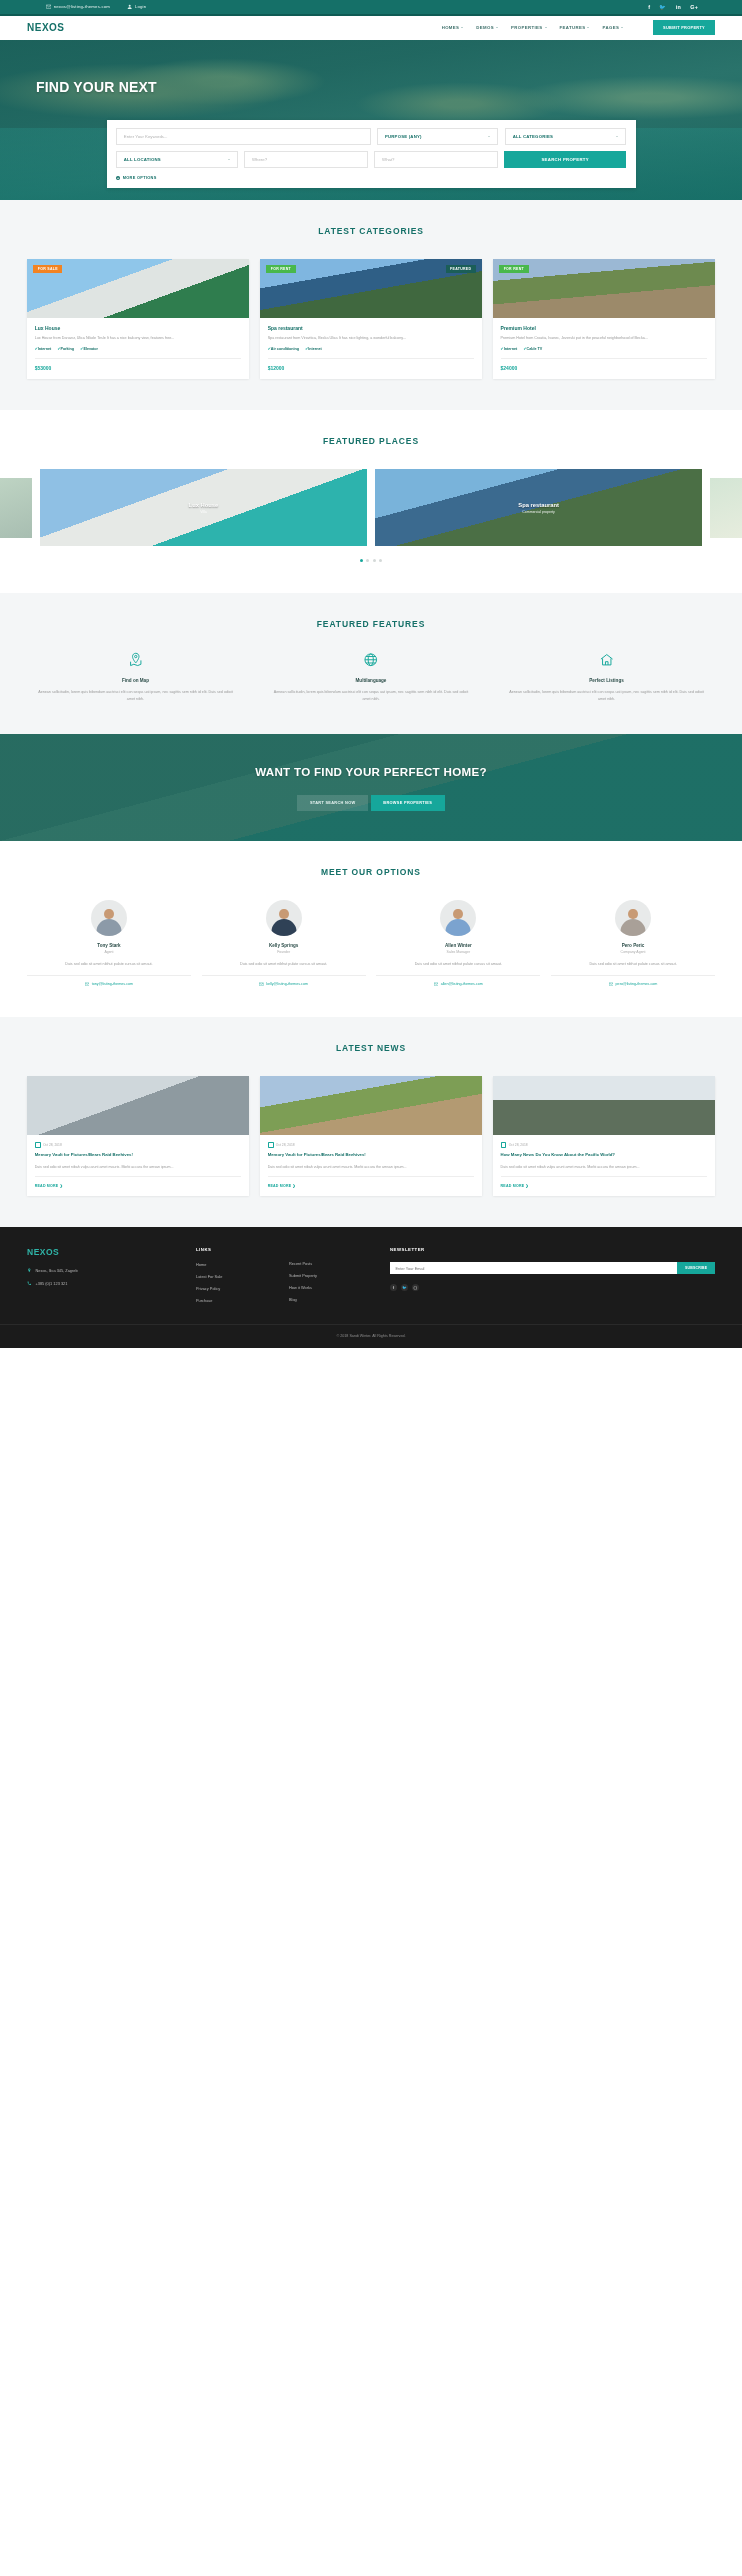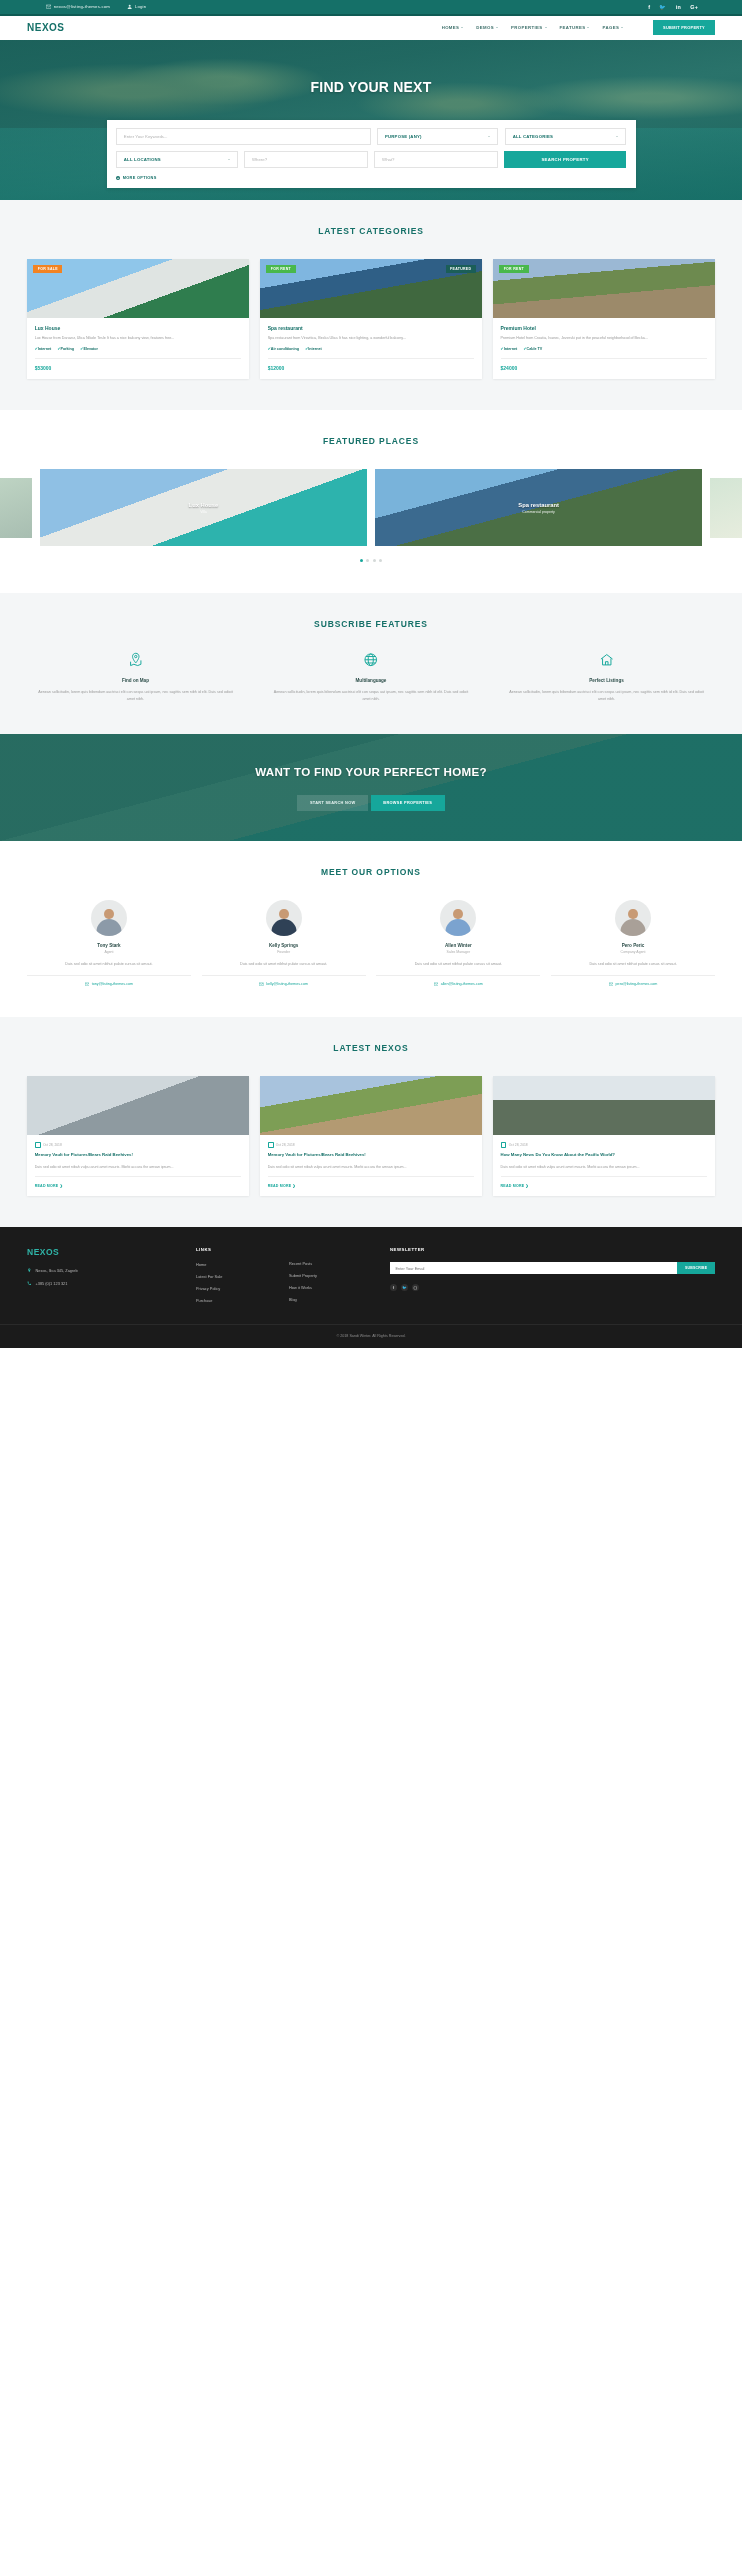--- a/index.html
+++ b/index.html
@@ -31,23 +31,23 @@
     background:
       linear-gradient(0deg, rgba(21,112,104,.70), rgba(21,112,104,.70)),
       radial-gradient(ellipse at 18% 32%, #caa86a 0 4%, transparent 18%),
       radial-gradient(ellipse at 30% 26%, #e0c07a 0 3%, transparent 14%),
       radial-gradient(ellipse at 62% 40%, #d8bb7c 0 3%, transparent 16%),
       radial-gradient(ellipse at 88% 36%, #e8cf92 0 3%, transparent 15%),
       linear-gradient(170deg,#2c3e3b 0%, #3c5450 30%, #5b7a72 55%, #2e4845 100%);
   }
   .hero-bg:after { content:""; position:absolute; left:0; right:0; bottom:0; height:45%;
     background:linear-gradient(180deg, rgba(40,160,150,.25), rgba(20,120,112,.55)); }
-  .hero-title { position:relative; text-align:center; padding-top:37px; color:#fff;
+  .hero-title { position:relative; text-align:left; padding-top:37px; color:#fff;
     font-size:14px; font-weight:bold; line-height:1.5; letter-spacing:0.2px;
-    text-shadow:0 0.8px 2.3px rgba(0,0,0,.25); }
+    text-shadow:0 0.8px 2.3px rgba(0,0,0,.25);margin-left:36px; }
 
   
   .searchbox { position:relative; margin:22.4px auto 0; width:529px; background:#fff; padding:8.5px 9.3px 4.6px; box-shadow:0 0.8px 3.9px rgba(0,0,0,.14); }
   .srow { display:flex; gap:6.2px; margin-bottom:5.4px; }
   .fld { border:0.8px solid #e3e3e3; height:17px; display:flex; align-items:center; padding:0 7px; font-size:4.3px; color:#b2b2b2; background:#fff; }
   .fld.sel { color:#157068; font-weight:bold; letter-spacing:0.2px; justify-content:space-between; }
   .fld .cr { border-left:1.5px solid transparent; border-right:1.5px solid transparent; border-top:1.9px solid #9bb8b4; }
   .f-kw { flex:1 1 256px; }
   .f-pur { width:122px; }
   .f-cat { width:122px; }
@@ -324,21 +324,21 @@
   </div>
   <div class="dots">
     <span class="dot on"></span>
     <span class="dot"></span>
     <span class="dot"></span>
     <span class="dot"></span>
   </div>
 </div>
 
 <div class="sec grey">
-  <div class="sec-title">SUBSCRIBE FEATURES</div>
+  <div class="sec-title">FEATURED FEATURES</div>
   <div class="feat3">
     <div class="feat">
       <svg viewBox="0 0 24 24">
           <path d="M12 2C9 2 7 4.2 7 7c0 3.8 5 10 5 10s5-6.2 5-10c0-2.8-2-5-5-5z"></path>
           <circle cx="12" cy="7" r="1.8"></circle>
           <path d="M4 15v6l5-2 6 2 5-2v-6"></path>
         </svg>
       <div class="feat-t">Find on Map</div>
       <div class="feat-d">Aenean sollicitudin, lorem quis bibendum auctrisci elit con seqas uat ipsum, nec sagittis sem nibh id elit. Duis sed odioit amet nibh.</div>
     </div>
@@ -432,21 +432,21 @@
             <path d="M1 3h14v10H1z" fill="none" stroke="#16a79b" stroke-width="1.4"></path>
             <path d="M1.5 3.6l6.5 5 6.5-5" fill="none" stroke="#16a79b" stroke-width="1.4"></path>
           </svg>
         <span>pero@listing-themes.com</span>
       </div>
     </div>
   </div>
 </div>
 
 <div class="sec grey">
-  <div class="sec-title">LATEST NEXOS</div>
+  <div class="sec-title">LATEST NEWS</div>
   <div class="news">
     <div class="post">
       <div class="post-img n1"></div>
       <div class="post-body">
         <div class="post-date">
             <span>Oct 28, 2018</span>
           </div>
         <div class="post-t">Memory Vault for Pictures/Bears Raid Beehives!</div>
         <div class="post-d">Duis sed odio sit amet nibah vulpu arunt amet mauris. Morbi accura the amsan ipsum...</div>
         <div class="post-more"><span>READ MORE</span> ❯</div>

